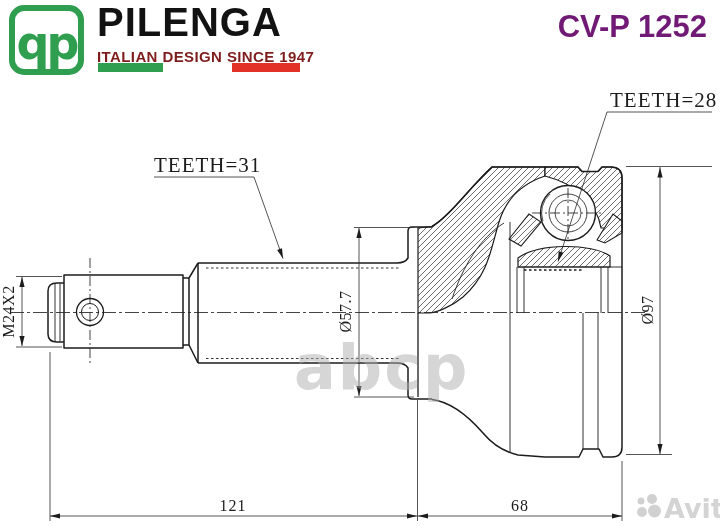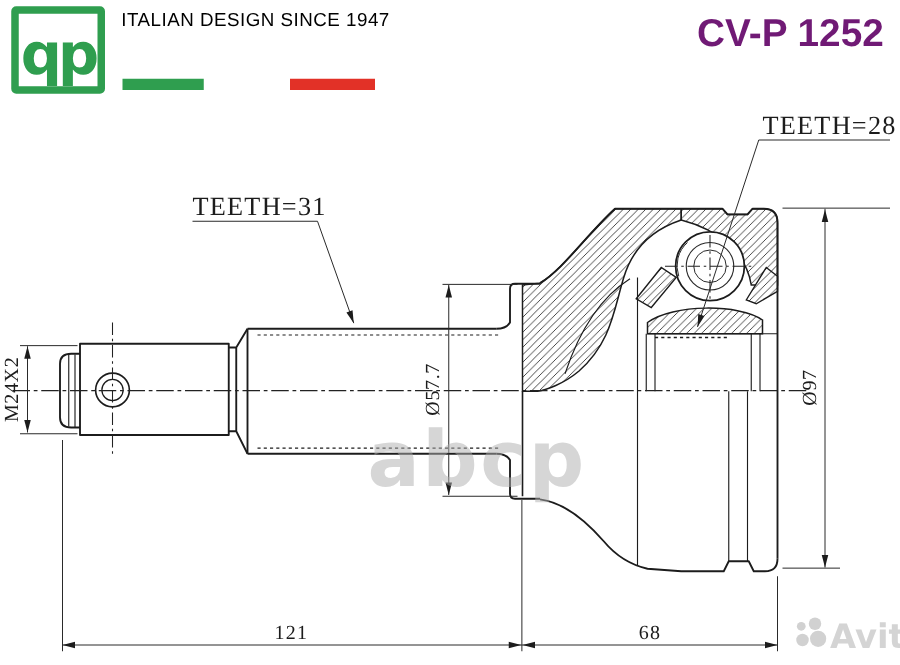--- a/index.html
+++ b/index.html
@@ -3,35 +3,35 @@
 <meta charset="utf-8">
 <style>
   html,body{margin:0;padding:0;background:#888;}
   .page{
     position:relative;width:720px;height:532px;background:#ffffff;
     font-family:"Liberation Sans",sans-serif;overflow:hidden;margin:0 auto;
   }
   .page svg{position:absolute;left:0;top:0;}
   .logo-box{
     position:absolute;left:9px;top:5px;width:63px;height:58px;
-    border:6px solid #2f9e4f;border-radius:4px;
+    border:6px solid #2f9e4f;border-radius:15px;
     display:flex;align-items:center;justify-content:center;
   }
   .logo-box span{
     font-family:"DejaVu Sans",sans-serif;font-weight:bold;font-size:46px;
     color:#2f9e4f;letter-spacing:-3px;line-height:1;margin-top:6px;
   }
   .brand-block{position:absolute;left:97px;top:2px;width:240px;}
   .brand-name{
     font-family:"Liberation Sans",sans-serif;font-weight:bold;font-size:40px;
     color:#121212;letter-spacing:1px;line-height:1;transform:scaleY(1.02);
   }
   .brand-tagline{
-    font-family:"Liberation Sans",sans-serif;font-weight:normal;font-size:15px;
-    color:#000000;letter-spacing:0.4px;margin-top:6px;white-space:nowrap;
+    font-family:"Liberation Sans",sans-serif;font-weight:bold;font-size:15px;
+    color:#7f1d1d;letter-spacing:0.4px;margin-top:6px;white-space:nowrap;
   }
   .flag-bars{position:absolute;left:98px;top:63px;width:210px;height:9px;}
   .flag-green{position:absolute;left:0;top:0;width:65px;height:9px;background:#2f9e4f;}
   .flag-red{position:absolute;left:134px;top:0;width:68px;height:9px;background:#e23127;}
   .part-number{
     position:absolute;right:13px;top:9px;
     font-family:"Liberation Sans",sans-serif;font-weight:bold;font-size:31px;
     color:#701a75;letter-spacing:0px;
   }
   text{user-select:none;}
@@ -160,20 +160,21 @@
         <circle cx="654.5" cy="511" r="6.5"></circle>
       </g>
       <text x="664" y="518" font-family="'DejaVu Sans',sans-serif" font-weight="bold" font-size="27" fill="#d2d2d2" opacity="0.95">Avito</text>
     </g>
   </svg>
 
   <div class="logo-box">
     <span>qp</span>
   </div>
   <div class="brand-block">
+    <div class="brand-name">PILENGA</div>
     <div class="brand-tagline">ITALIAN DESIGN SINCE 1947</div>
   </div>
   <div class="flag-bars">
     <div class="flag-green"></div>
     <div class="flag-red"></div>
   </div>
   <div class="part-number">CV-P 1252</div>
 
 </div>
 

